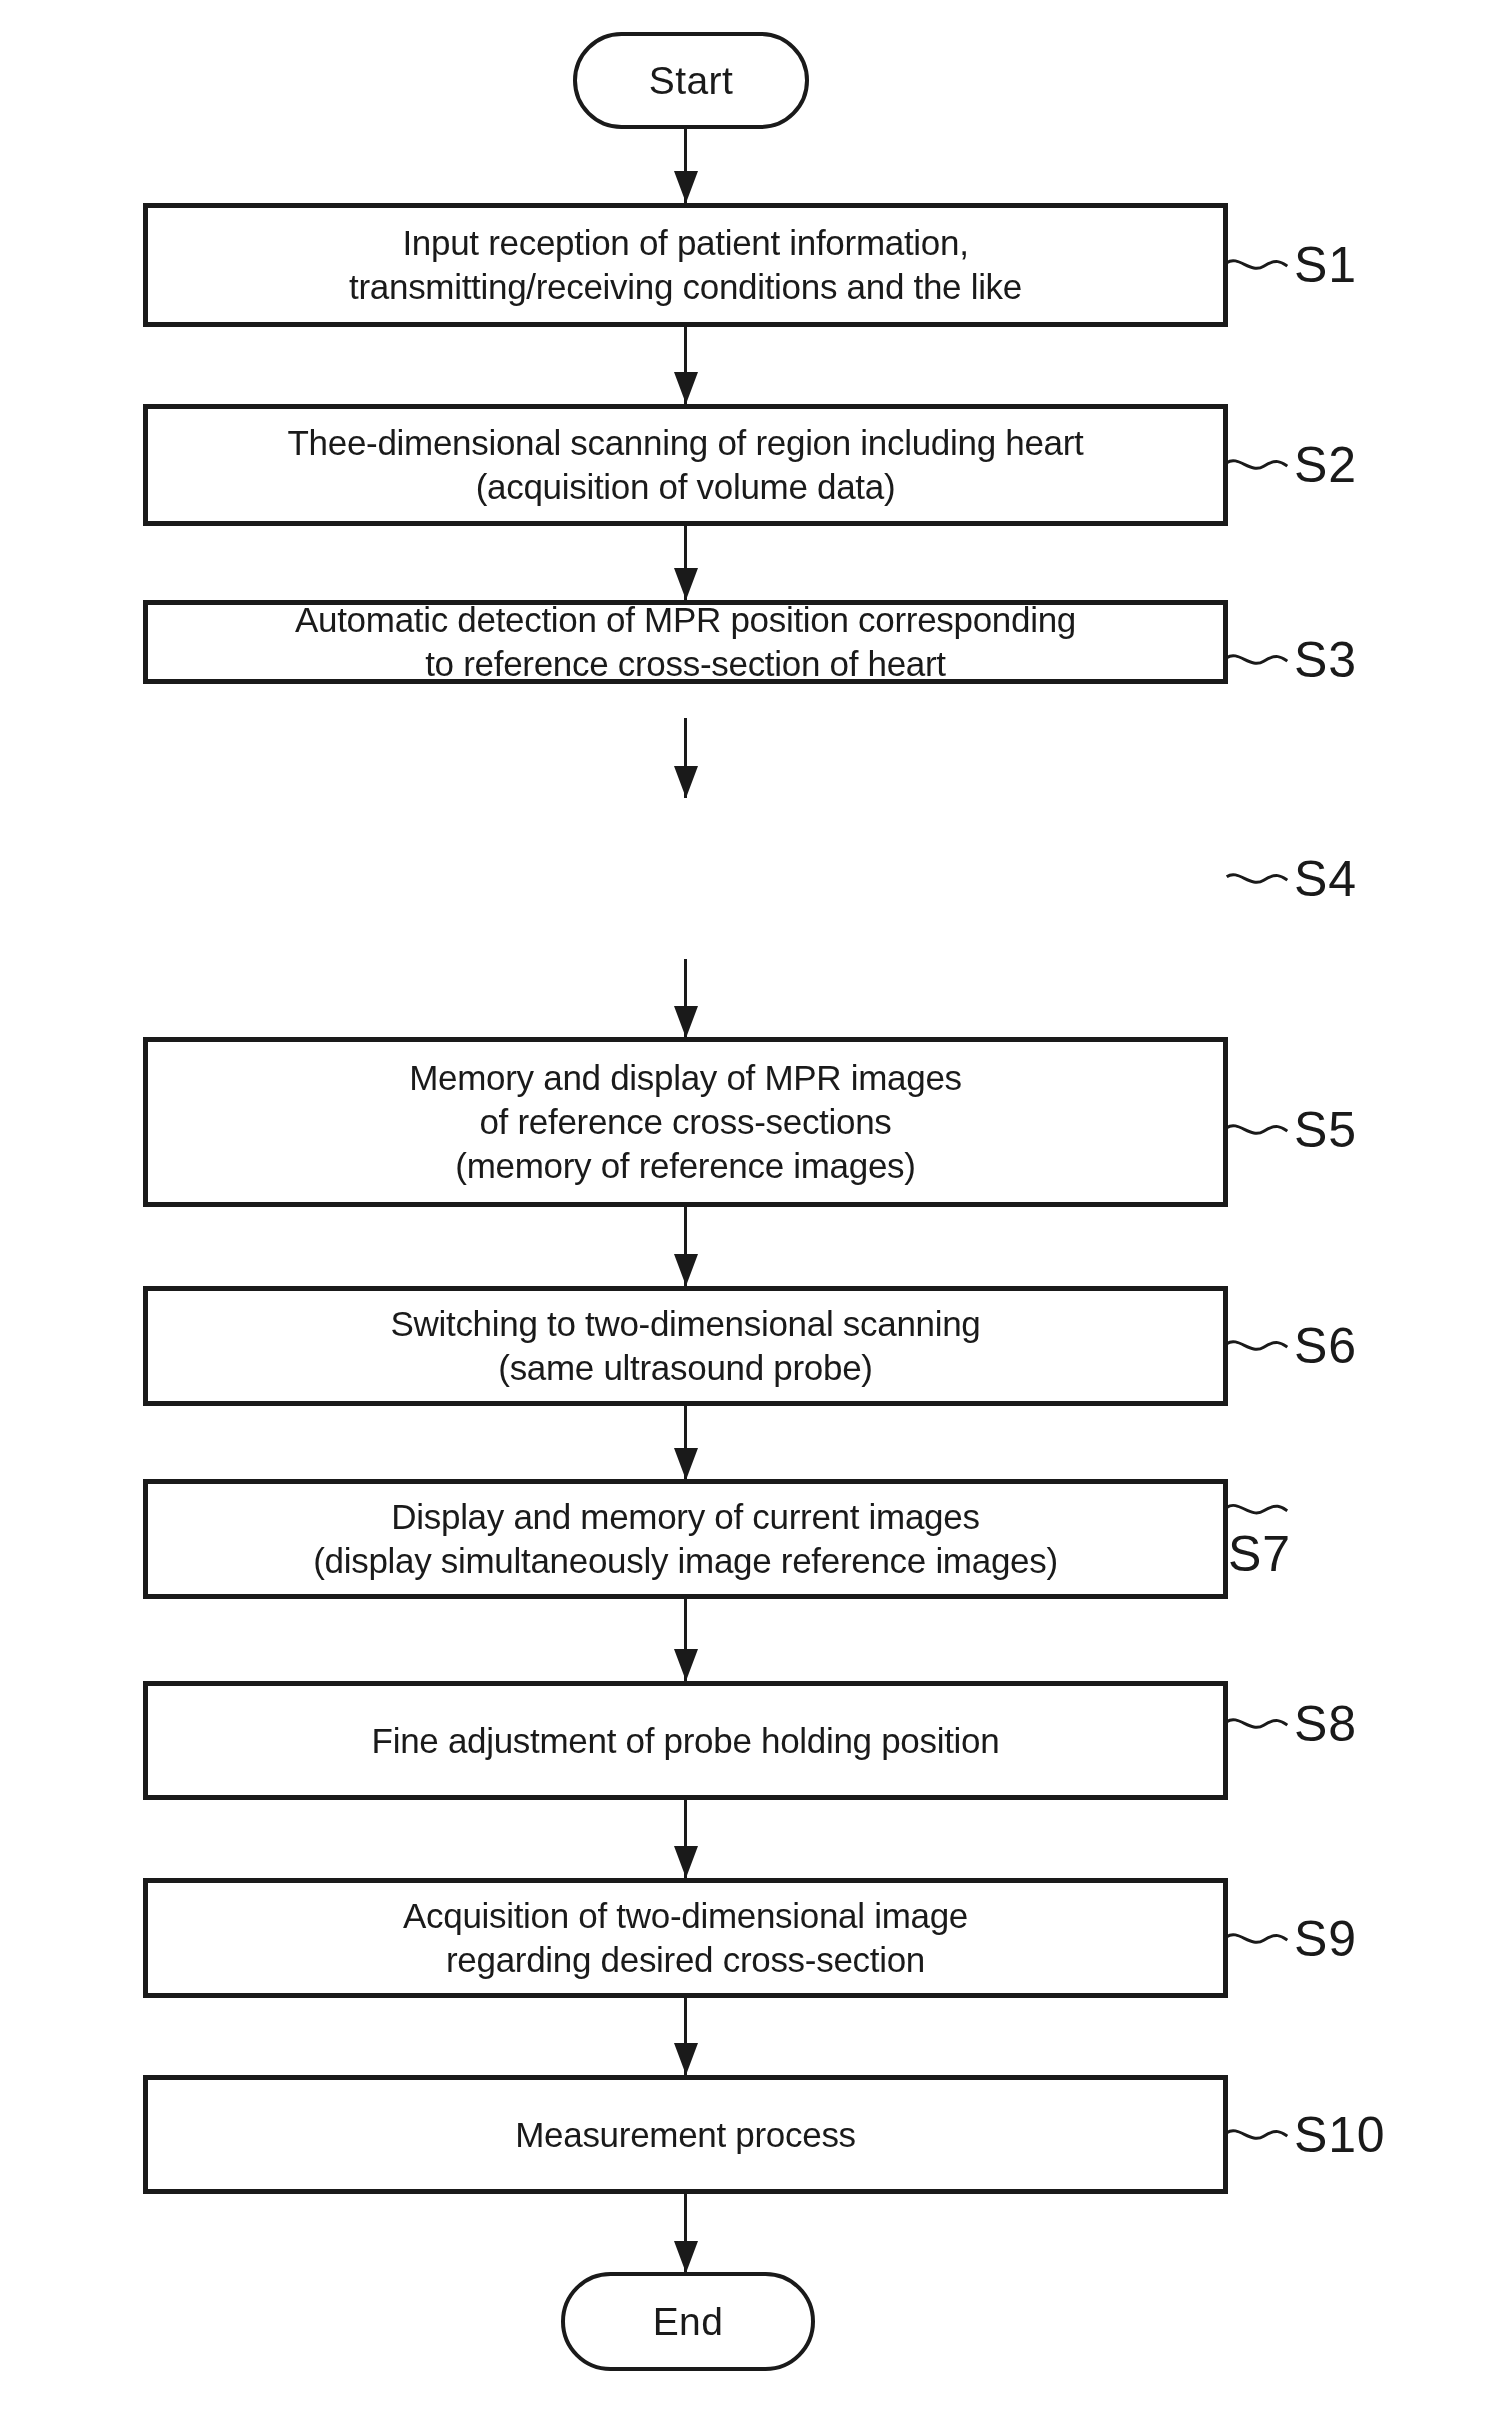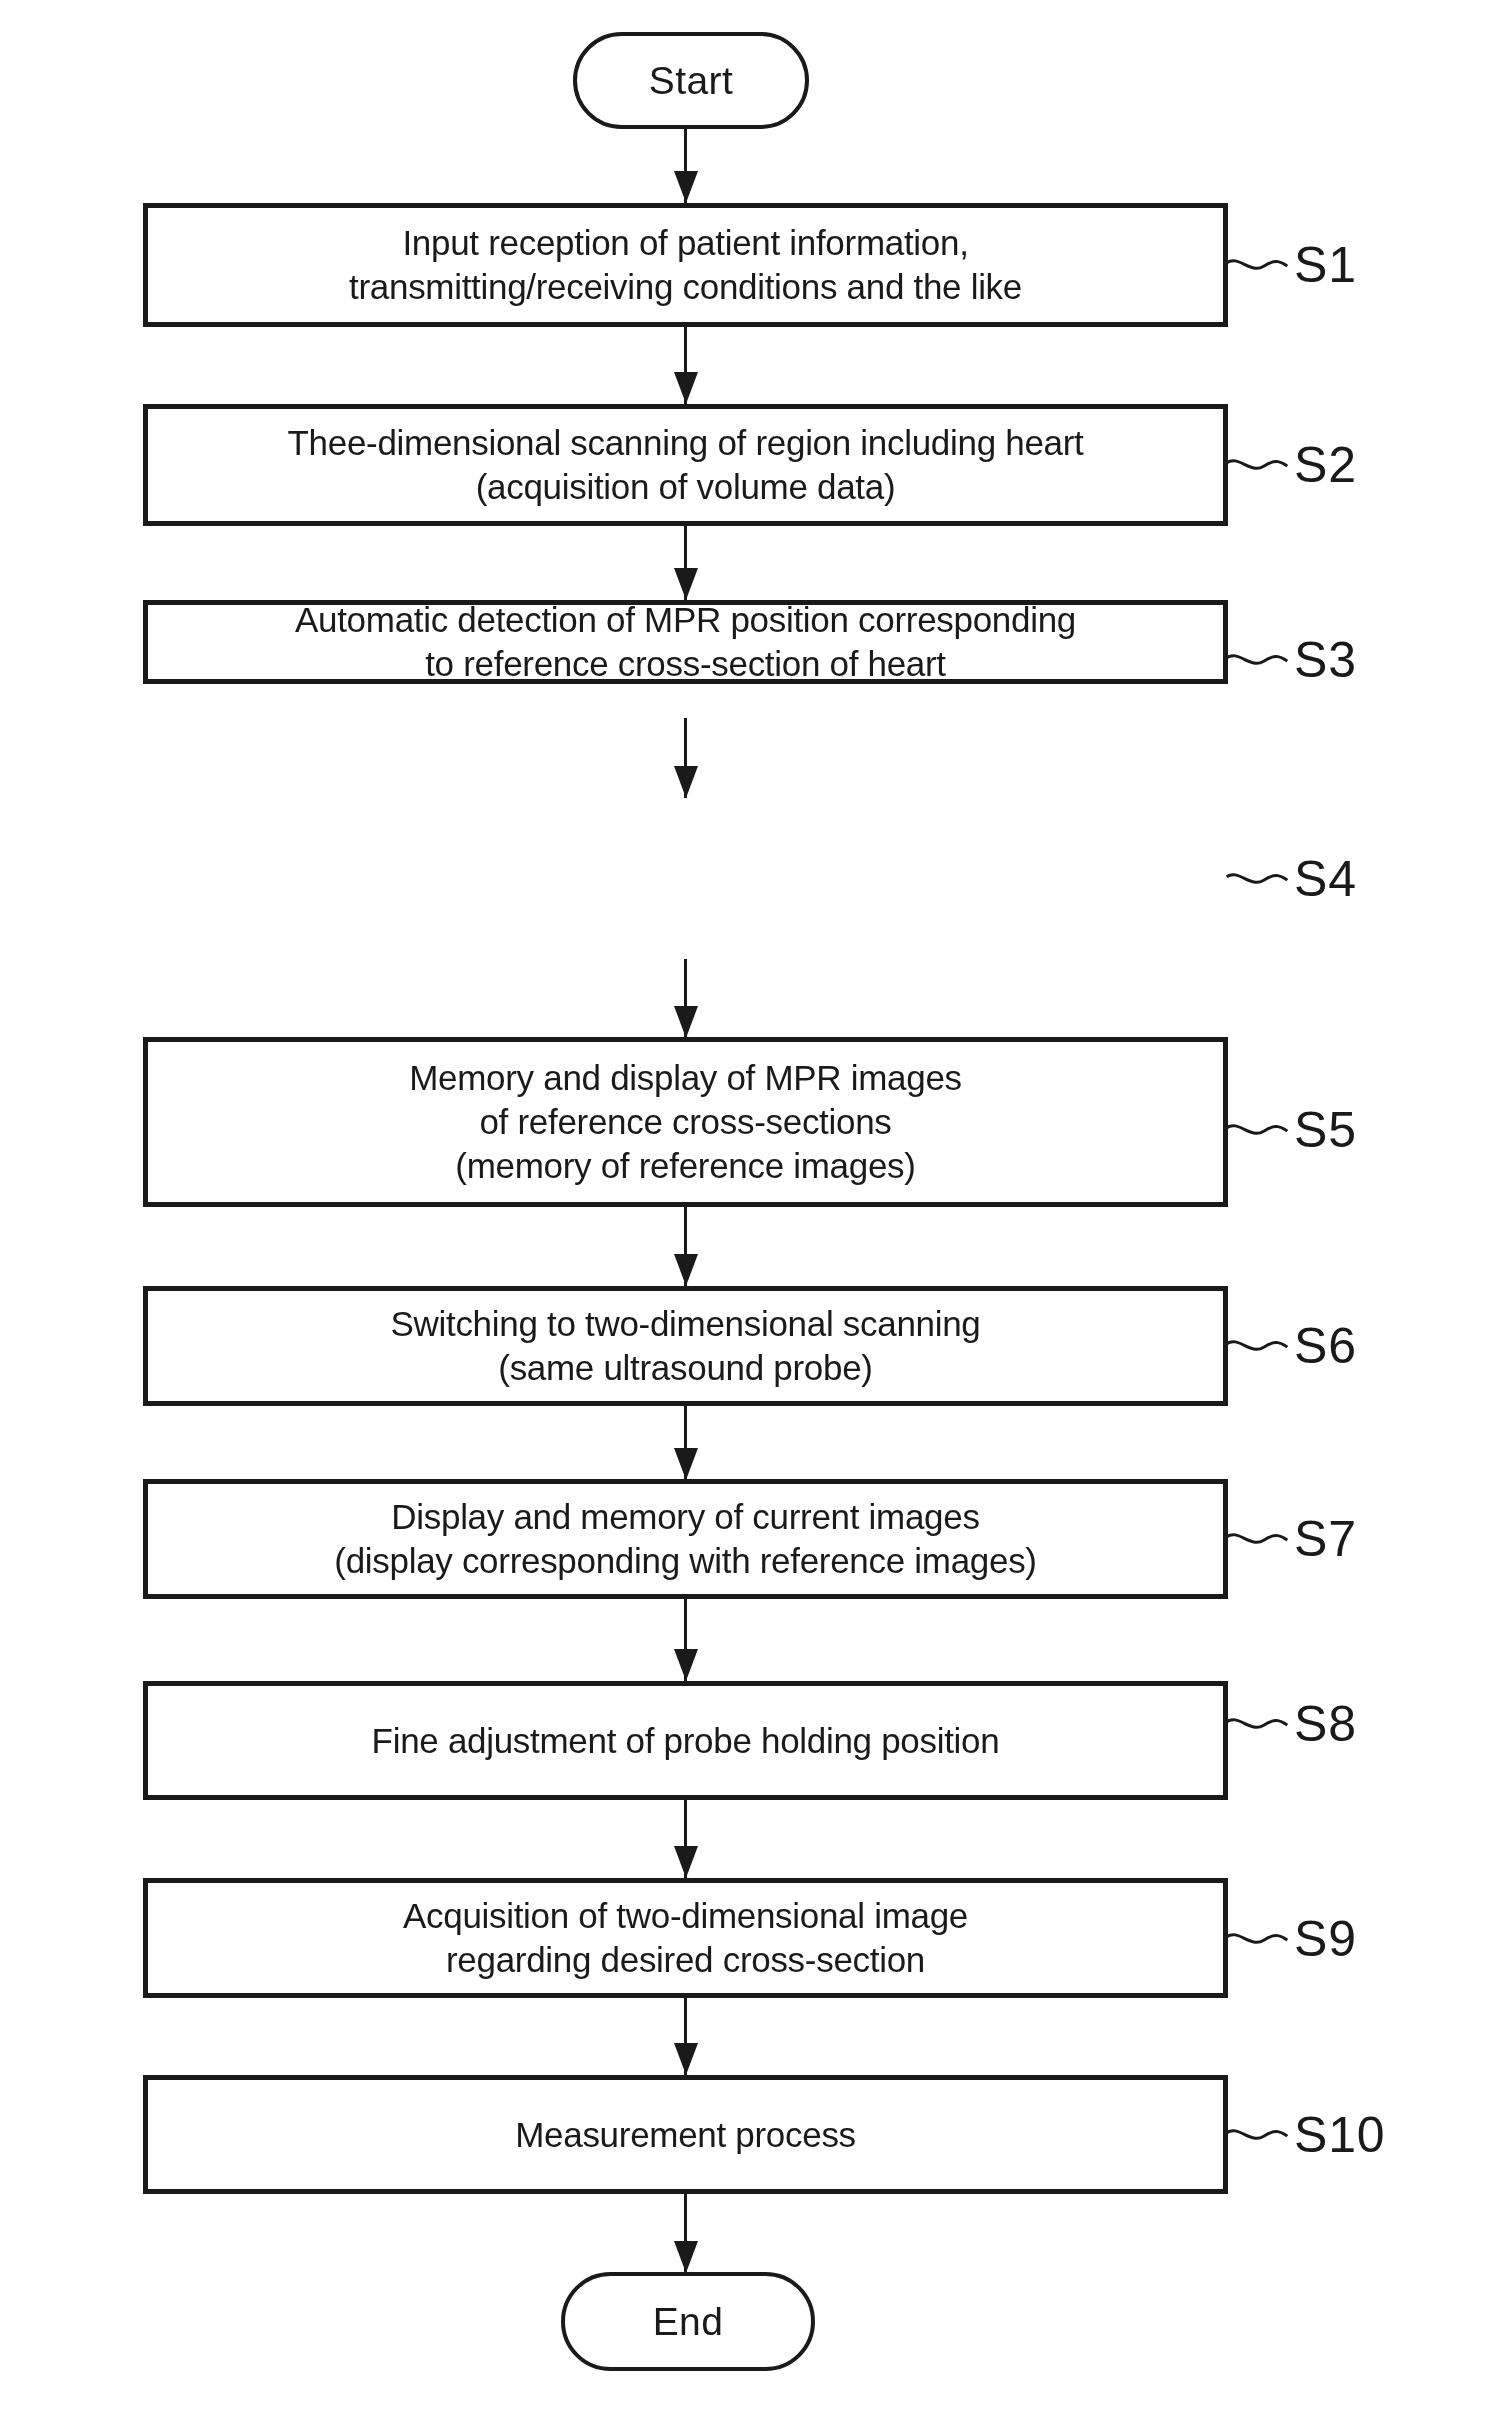--- a/index.html
+++ b/index.html
@@ -158,24 +158,24 @@
       <path d="M2 14 C 16 4, 30 28, 46 18 S 68 14, 74 18" stroke="#1a1a1a" stroke-width="3.5" fill="none"></path>
     </svg>
     <span class="sid">S6</span>
   </div>
 
   <div class="flow-arrow" style="top:1405px; height:75px;"></div>
 
   <div class="box" style="top:1479px; height:120px;">
     <div class="box-lines">
       <div>Display and memory of current images</div>
-      <div>(display corresponding with reference images)</div>
-    </div>
-  </div>
-  <div class="slabel" style="top:1539px;">
+      <div>(display simultaneously image reference images)</div>
+    </div>
+  </div>
+  <div class="slabel" style="top:1539px;flex-direction:column;">
     <svg class="squig" width="64" height="28.6" viewBox="0 0 76 34">
       <path d="M2 14 C 16 4, 30 28, 46 18 S 68 14, 74 18" stroke="#1a1a1a" stroke-width="3.5" fill="none"></path>
     </svg>
     <span class="sid">S7</span>
   </div>
 
   <div class="flow-arrow" style="top:1598px; height:83px;"></div>
 
   <div class="box" style="top:1681px; height:119px;">
     <div class="box-lines">

